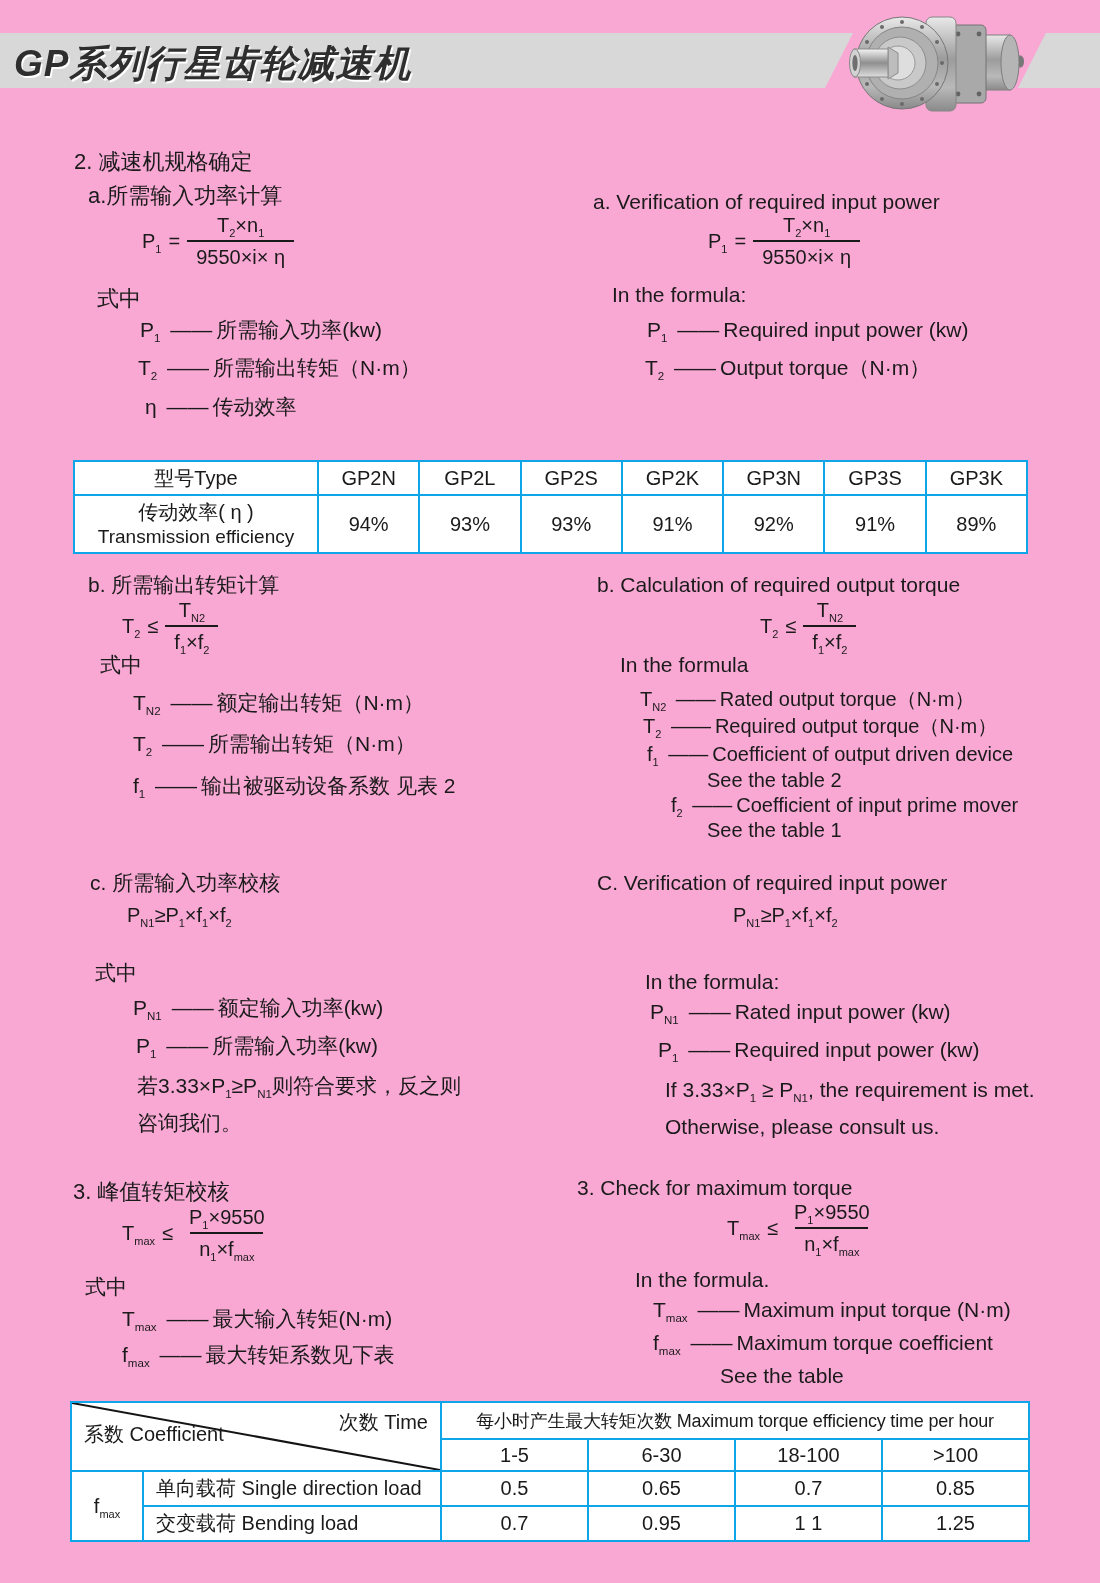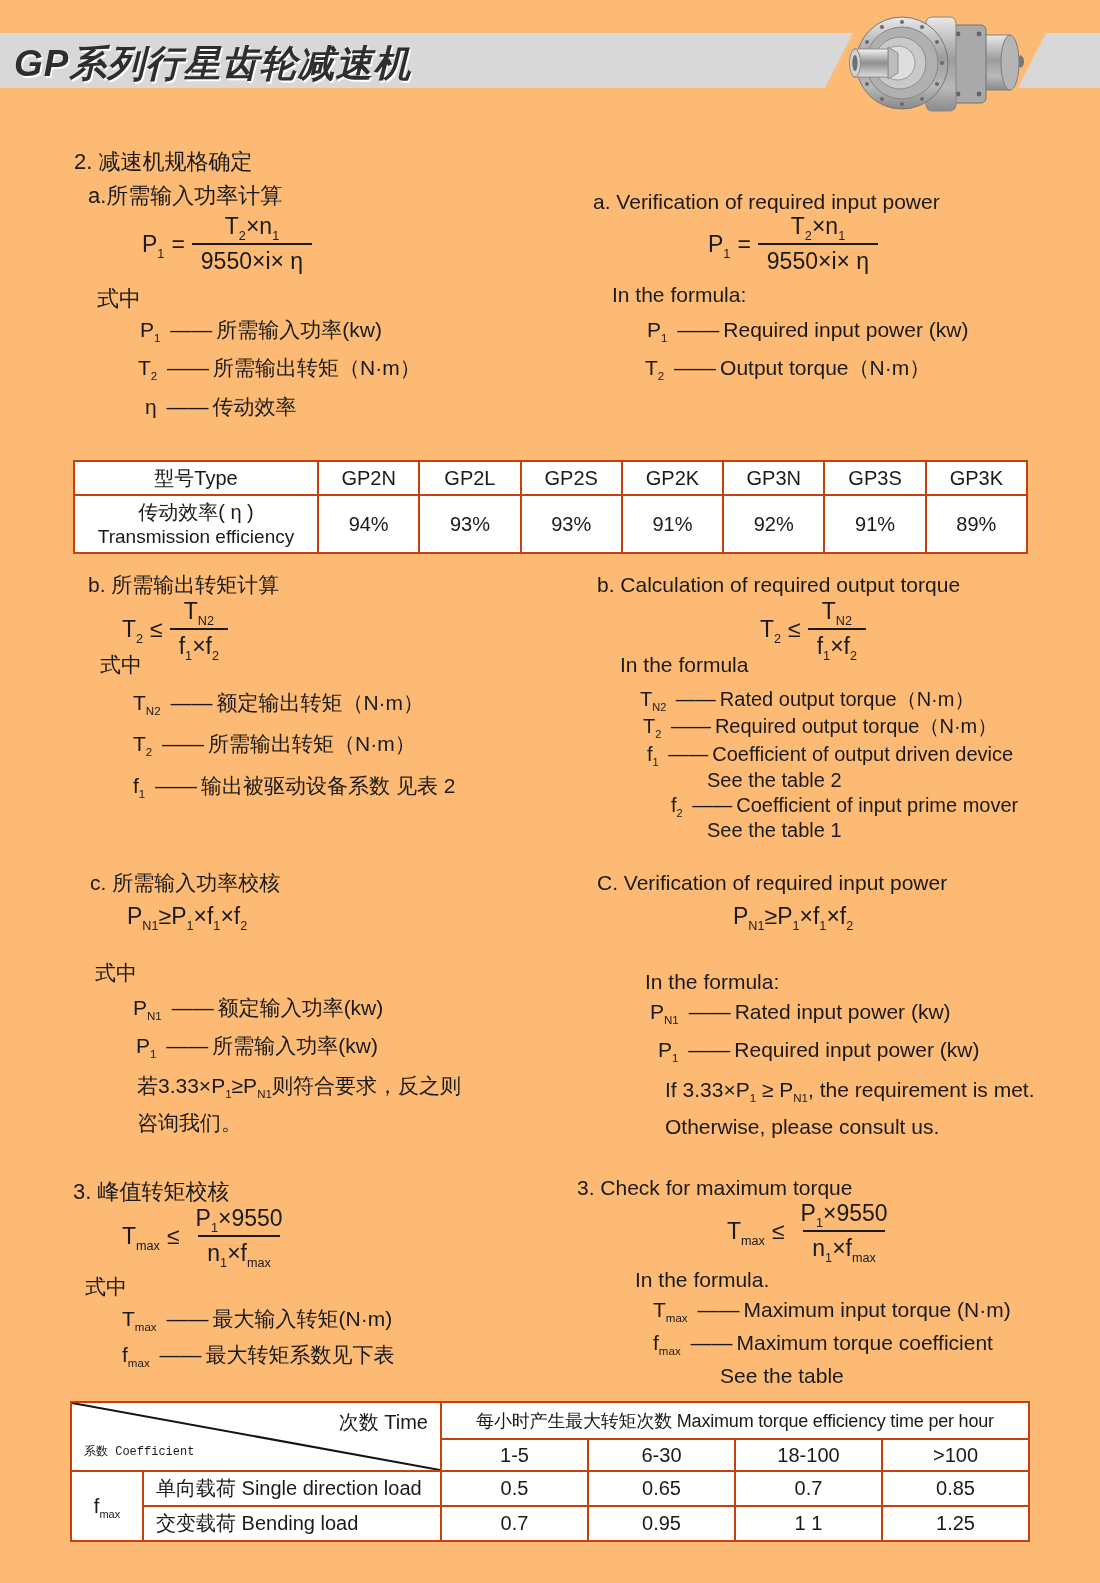--- a/index.html
+++ b/index.html
@@ -1,56 +1,56 @@
 <!DOCTYPE html>
 <html><head>
 <meta charset="utf-8">
 <style>
   html,body{margin:0;padding:0;background:#ffffff;}
   body{width:1100px;height:1583px;font-family:"Liberation Sans","DejaVu Sans",sans-serif;color:#1a1a1a;}
-  .page{position:relative;width:1100px;height:1583px;overflow:hidden;background:#fdba74;}
+  .page{position:relative;width:1100px;height:1583px;overflow:hidden;background:#f9a8d4;}
 
   
   .band{position:absolute;top:33px;height:55px;background:#d8d8d8;}
   .band-main{left:0;width:853px;clip-path:polygon(0 0,100% 0,calc(100% - 28px) 100%,0 100%);}
   .band-right{left:1018px;width:82px;clip-path:polygon(34% 0,100% 0,100% 100%,0 100%);}
   .banner-title{position:absolute;left:14px;top:39px;font-size:37px;font-weight:bold;font-style:italic;color:#2e2e2e;letter-spacing:1px;white-space:nowrap;text-shadow:1.5px 1.5px 0 #ffffff;}
   .gear{position:absolute;left:840px;top:5px;width:190px;height:120px;z-index:3;}
 
   
   .t{position:absolute;line-height:1.25;white-space:nowrap;}
   .fs22{font-size:22px;} .fs21{font-size:21px;} .fs20{font-size:20px;}
   sub{font-size:.55em;line-height:0;}
   .def span.dash{padding:0 4px;}
 
   
-  .frm{position:absolute;display:flex;align-items:center;font-size:23px;line-height:1;}
+  .frm{position:absolute;display:flex;align-items:center;font-size:20px;line-height:1;}
   .frm .rel{margin:0 7px;}
   .frac{display:inline-flex;flex-direction:column;align-items:center;}
   .frac .num{padding:0 9px 5px;}
   .frac .den{border-top:2px solid #1a1a1a;padding:5px 9px 0;}
 
   
   .tbl{position:absolute;border-collapse:collapse;table-layout:fixed;background:#fff;}
-  .tbl td{border:2px solid #c2410c;text-align:center;vertical-align:middle;padding:0;}
+  .tbl td{border:2px solid #0ea5e9;text-align:center;vertical-align:middle;padding:0;}
   .tbl1{left:73px;top:460px;width:955px;font-size:20px;}
   .tbl1 .r-hdr{height:34px;}
   .tbl1 .r-dat{height:58px;}
   .tbl1 .cell-eff div{line-height:1.3;}
   .tbl1 .cell-eff .en-line{font-size:19px;}
 
   .tbl2{left:70px;top:1401px;width:958px;font-size:20px;padding-left:42px;}
   .tbl2 .r1{height:37px;} .tbl2 .r2{height:32px;}
   .tbl2 .r3{height:35px;} .tbl2 .r4{height:35px;}
   .tbl2 .span-hdr{font-size:18px;letter-spacing:-0.2px;}
   .tbl2 .lbl{text-align:left;padding-left:12px;}
   .diag{position:relative;}
   .diag svg{position:absolute;left:0;top:0;width:100%;height:100%;}
   .corner-top{position:absolute;top:6px;right:12px;font-size:20px;}
-  .corner-bottom{position:absolute;bottom:10px;left:12px;font-size:12px;font-family:Liberation Mono, monospace;}
+  .corner-bottom{position:absolute;bottom:22px;left:12px;font-size:20px;}
 </style>
 </head>
 <body>
 
 <div class="page">
 
   <div class="band band-main"></div>
   <div class="band band-right"></div>
   <div class="banner-title">GP系列行星齿轮减速机</div>
 

